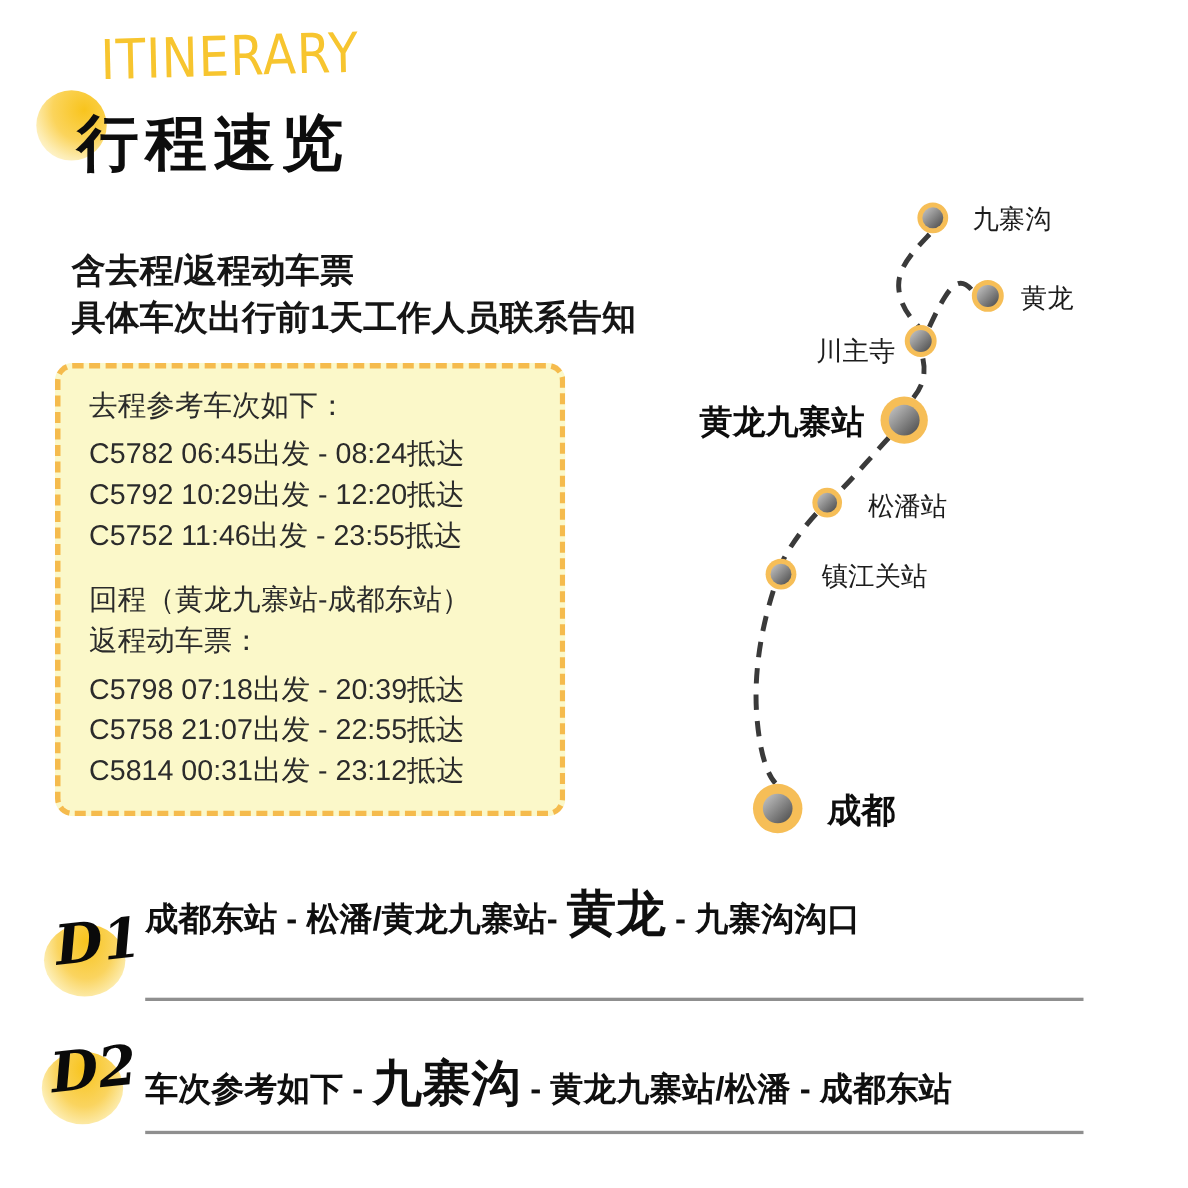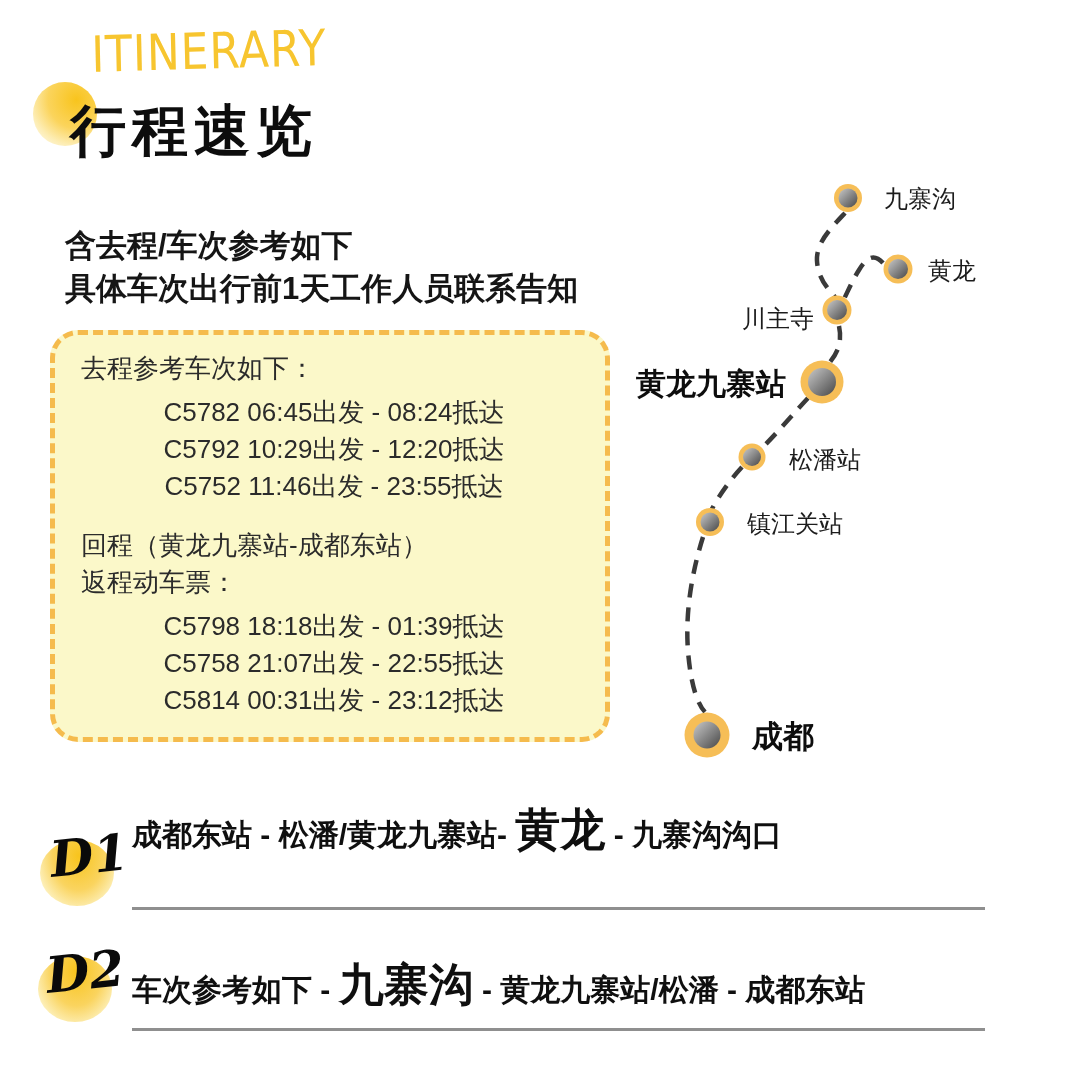--- a/index.html
+++ b/index.html
@@ -21,28 +21,28 @@
   .page-title{
     position:absolute;left:70px;top:88px;margin:0;
     font-size:56px;line-height:86px;font-weight:900;letter-spacing:6px;color:#0d0d0d;
     font-family:"DejaVu Sans","Liberation Sans",sans-serif;
   }
   
   .intro{position:absolute;left:65px;top:224px;}
   .intro p{margin:0;font-size:31px;line-height:43px;font-weight:800;color:#151515;}
   
   .schedule-box{
-    position:absolute;left:50px;top:330px;width:560px;height:412px;box-sizing:border-box;
-    background:#FBF8C9;border:5px dashed #F5BB4D;border-radius:28px;
+    position:absolute;left:50px;top:330px;width:464px;height:412px;box-sizing:border-box;
+    background:#FBF8C9;border:5px dashed #F5BB4D;border-radius:16px;
     padding:15px 18px 0 26px;
   }
   .schedule-box p{margin:0;color:#2b2b2b;}
   .sched-title{font-size:26px;line-height:37px;font-weight:500;}
   .sched-note{font-size:26px;line-height:37px;font-weight:500;}
-  .train-group{margin-top:7px;text-align:center;}
+  .train-group{margin-top:7px;}
   .train{font-size:26px;line-height:37px;font-weight:500;}
   .return-title{margin-top:22px !important;}
   
   .map{position:absolute;left:0;top:0;width:1080px;height:1080px;}
   .map text{font-family:"Liberation Sans",sans-serif;fill:#1c1c1c;font-size:24px;font-weight:500;}
   .map text.big{font-size:30px;font-weight:900;fill:#0d0d0d;}
   
   .marker-blob{
     position:absolute;border-radius:50%;
     background:radial-gradient(ellipse at 52% 24%,#F8C41D 0%,#FAD45F 48%,#FDF0BB 78%,rgba(254,248,220,0) 100%);
@@ -69,35 +69,35 @@
 </head>
 <body>
 
 <div class="canvas">
 
   <div class="eyebrow">ITINERARY</div>
   <div class="title-circle"></div>
   <h1 class="page-title">行程速览</h1>
 
   <div class="intro">
-    <p>含去程/车次参考如下</p>
+    <p>含去程/返程动车票</p>
     <p>具体车次出行前1天工作人员联系告知</p>
   </div>
 
   <div class="schedule-box">
     <p class="sched-title">去程参考车次如下：</p>
     <div class="train-group">
       <p class="train">C5782 06:45出发 - 08:24抵达</p>
       <p class="train">C5792 10:29出发 - 12:20抵达</p>
       <p class="train">C5752 11:46出发 - 23:55抵达</p>
     </div>
     <p class="sched-title return-title">回程（黄龙九寨站-成都东站）</p>
     <p class="sched-title">返程动车票：</p>
     <div class="train-group">
-      <p class="train">C5798 18:18出发 - 01:39抵达</p>
+      <p class="train">C5798 07:18出发 - 20:39抵达</p>
       <p class="train">C5758 21:07出发 - 22:55抵达</p>
       <p class="train">C5814 00:31出发 - 23:12抵达</p>
     </div>
   </div>
 
   <svg class="map" viewBox="0 0 1080 1080">
     <defs>
       <linearGradient id="nodeGray" x1="0" y1="0" x2="1" y2="1">
         <stop offset="0" stop-color="#c9c9c9"></stop>
         <stop offset="1" stop-color="#474747"></stop>

